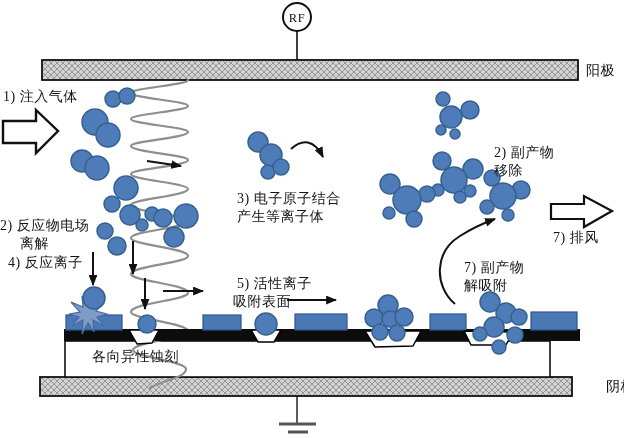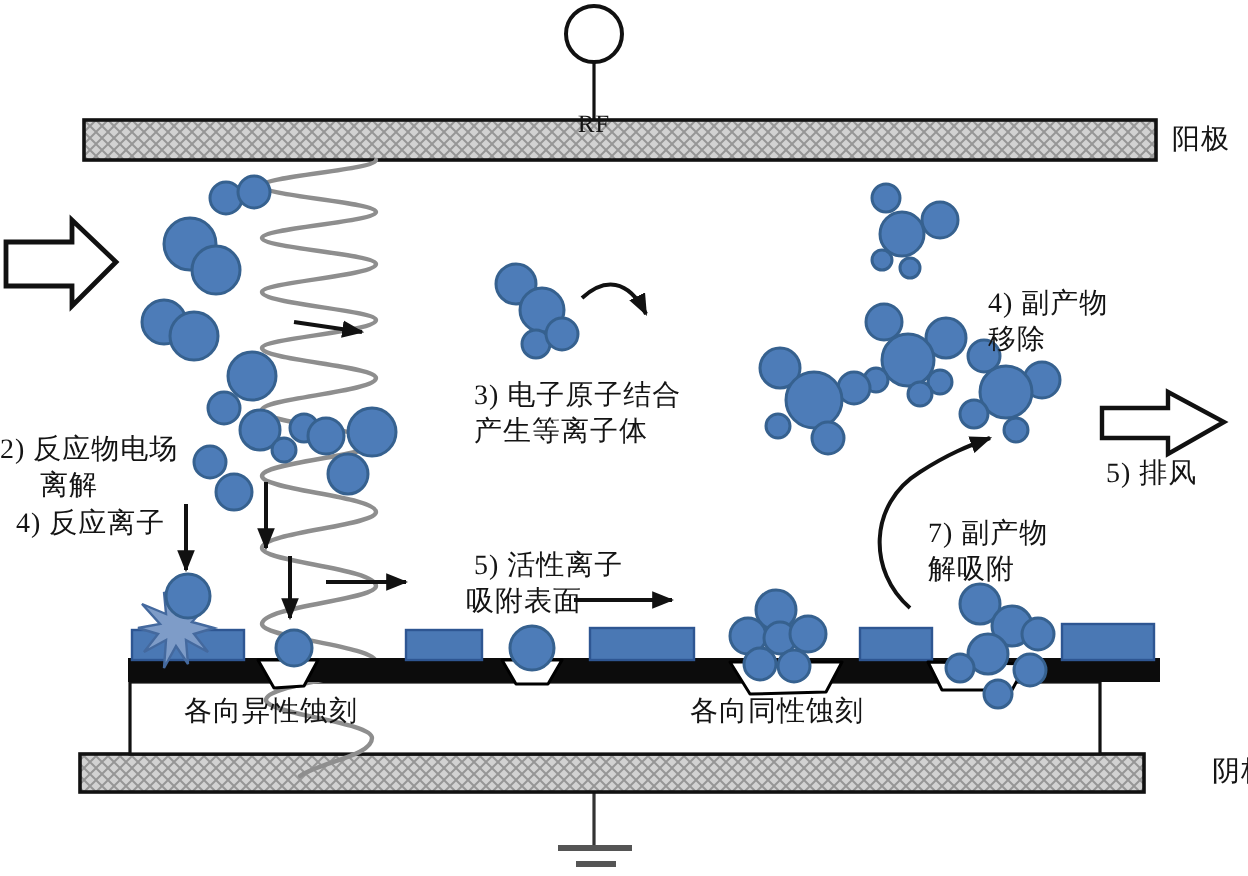--- a/index.html
+++ b/index.html
@@ -1,21 +1,21 @@
 <!DOCTYPE html>
 <html><head>
 <meta charset="utf-8">
 <style>
   html,body{margin:0;padding:0;background:#fff;}
   .stage{position:relative;width:624px;height:438px;background:#ffffff;overflow:hidden;
          font-family:"Liberation Serif","DejaVu Serif",serif;}
   .stage svg{position:absolute;left:0;top:0;}
   .lbl{position:absolute;font-size:14px;line-height:17px;color:#141414;white-space:nowrap;
        letter-spacing:0.5px;}
-  .rf-lbl{font-size:12.5px;letter-spacing:0.5px;margin-top:44px;}
+  .rf-lbl{font-size:12.5px;letter-spacing:0.5px;}
 </style>
 </head>
 <body>
 
 <div class="stage">
 
 <svg width="624" height="438" viewBox="0 0 624 438">
   <defs>
     <pattern id="hatch" width="6" height="6" patternUnits="userSpaceOnUse">
       <rect width="6" height="6" fill="#d2d2d2"></rect>
@@ -150,37 +150,37 @@
   </g>
 
   <polygon points="3,121 36,121 36,110 58,131 36,153 36,143 3,143" fill="#ffffff" stroke="#111" stroke-width="2.4" stroke-linejoin="miter"></polygon>
   <polygon points="551,204 584,204 584,196 612,211 584,227 584,219 551,219" fill="#ffffff" stroke="#111" stroke-width="2.2" stroke-linejoin="miter"></polygon>
 </svg>
 
 <div class="lbl rf-lbl" style="left:286px;top:10px;width:22px;text-align:center;">RF</div>
 <div class="lbl" style="left:586px;top:62px;">阳极</div>
 <div class="lbl" style="left:606px;top:378px;">阴极</div>
 
+<div class="lbl" style="left:3px;top:88px;">1) 注入气体</div>
 
 <div class="lbl" style="left:0px;top:217px;">2) 反应物电场</div>
 <div class="lbl" style="left:20px;top:235px;">离解</div>
 
 <div class="lbl" style="left:237px;top:190px;">3) 电子原子结合</div>
 <div class="lbl" style="left:237px;top:208px;text-align:center;">产生等离子体</div>
 
 <div class="lbl" style="left:8px;top:254px;">4) 反应离子</div>
 
 <div class="lbl" style="left:237px;top:275px;">5) 活性离子</div>
 <div class="lbl" style="left:233px;top:293px;text-align:center;">吸附表面</div>
 
 
 <div class="lbl" style="left:464px;top:259px;">7) 副产物</div>
 <div class="lbl" style="left:464px;top:277px;">解吸附</div>
 
-<div class="lbl" style="left:494px;top:144px;">4) 副产物</div>
+<div class="lbl" style="left:494px;top:144px;">2) 副产物</div>
 <div class="lbl" style="left:494px;top:162px;">移除</div>
 
-<div class="lbl" style="left:553px;top:229px;">5) 排风</div>
+<div class="lbl" style="left:553px;top:229px;">7) 排风</div>
 
 <div class="lbl" style="left:92px;top:348px;">各向异性蚀刻</div>
-<div class="lbl" style="left:345px;top:348px;">各向同性蚀刻</div>
 
 </div>
 
 </body></html>

